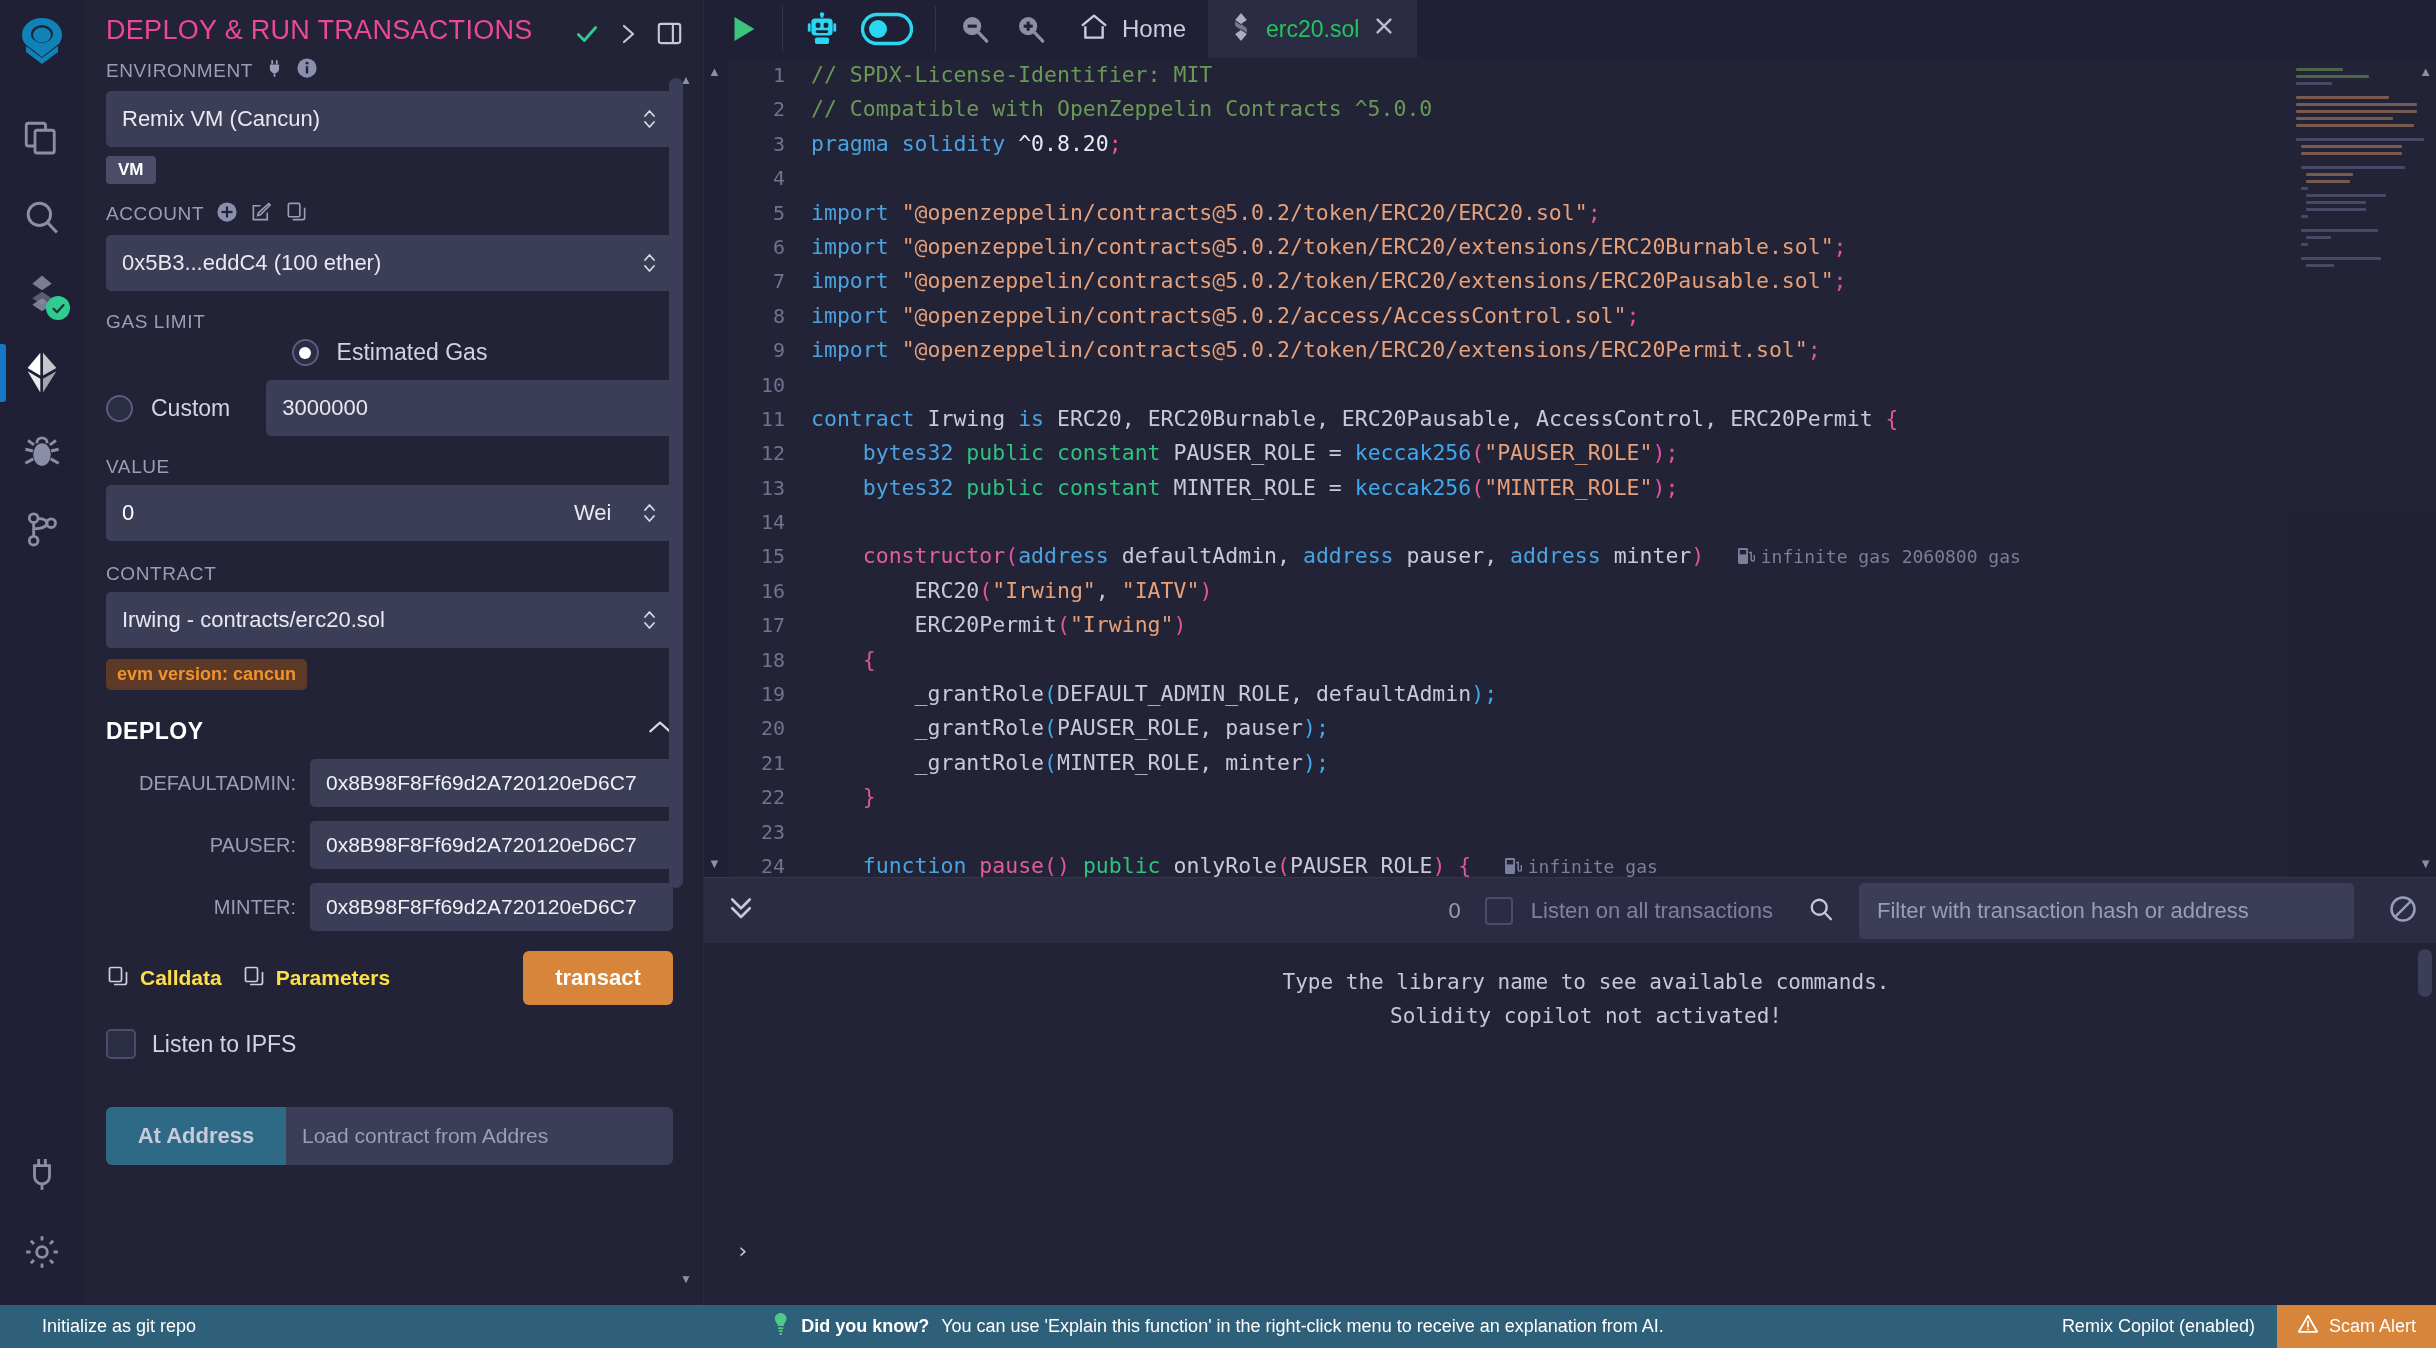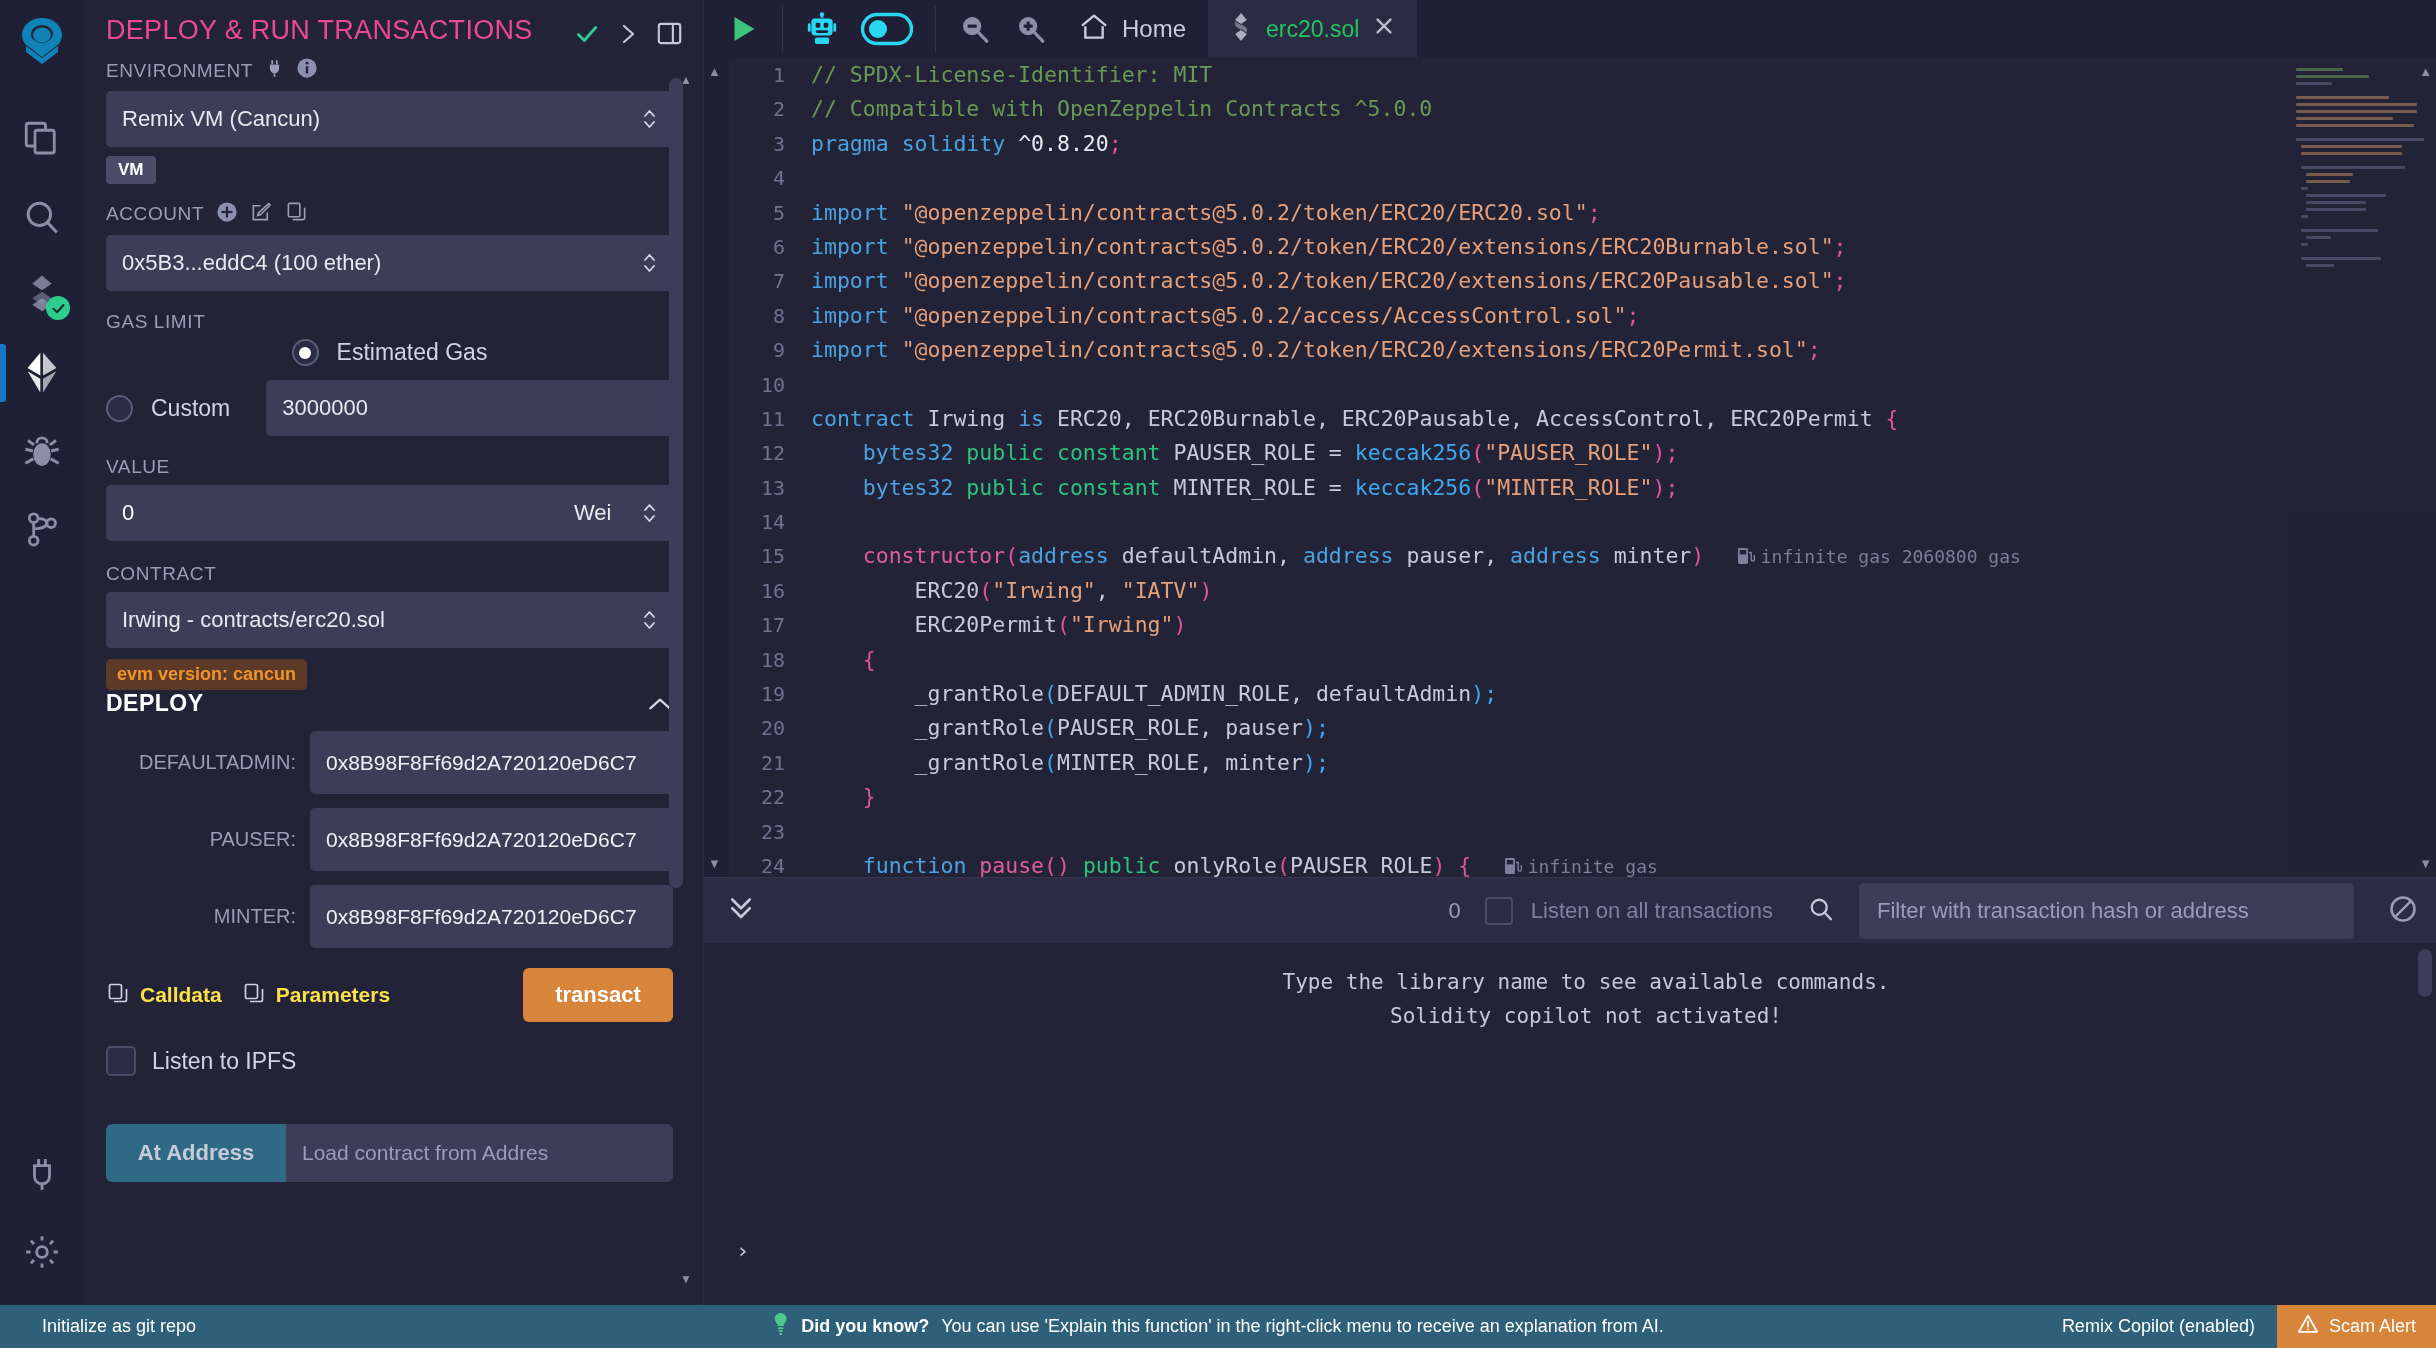--- a/index.html
+++ b/index.html
@@ -107,31 +107,31 @@
   .value-unit {
     background: #3c3e58; border-radius: 0 5px 5px 0; height: 56px; width: 115px;
     display: flex; align-items: center; justify-content: space-between;
     padding: 0 12px 0 16px; color: #e7e8f0; font-size: 22px; cursor: pointer;
   }
   .evm-badge {
     display: inline-block; background: #5c3a27; color: #f0932b; font-size: 18px;
     font-weight: bold; padding: 5px 11px; border-radius: 5px; margin-top: 11px;
   }
   .deploy-head {
-    display: flex; align-items: flex-end; cursor: pointer;
+    display: flex; align-items: flex-start; margin-top: 28px; cursor: pointer;
   }
   .deploy-head .t { color: #fff; font-size: 23px; font-weight: bold; letter-spacing: .5px; flex: 1; }
   .deploy-head .chev { color: #d5d7e4; }
   .arg-row { display: flex; align-items: center; margin-top: 14px; gap: 14px; }
   .arg-lbl {
     color: #9a9db8; font-size: 20px; text-transform: uppercase;
     text-align: right; width: 190px; flex: 0 0 190px; white-space: nowrap;
   }
   .arg-input {
-    background: #3c3e58; border-radius: 5px; height: 63px; flex: 1;
+    background: #3c3e58; border-radius: 5px; height: 48px; flex: 1;
     display: flex; align-items: center; padding: 0 16px;
     color: #f0f1f6; font-size: 21px; overflow: hidden; white-space: nowrap;
   }
   .action-row { display: flex; align-items: center; gap: 20px; margin-top: 20px; }
   .copybtn { display: flex; align-items: center; gap: 10px; cursor: pointer; }
   .copybtn .lbl { color: #fde047; font-size: 21px; font-weight: bold; }
   .transact-btn {
     background: #d7853a; color: #fff; font-size: 22px; font-weight: bold;
     border: none; border-radius: 6px; padding: 14px 0; width: 150px;
     margin-left: auto; cursor: pointer; font-family: inherit;

